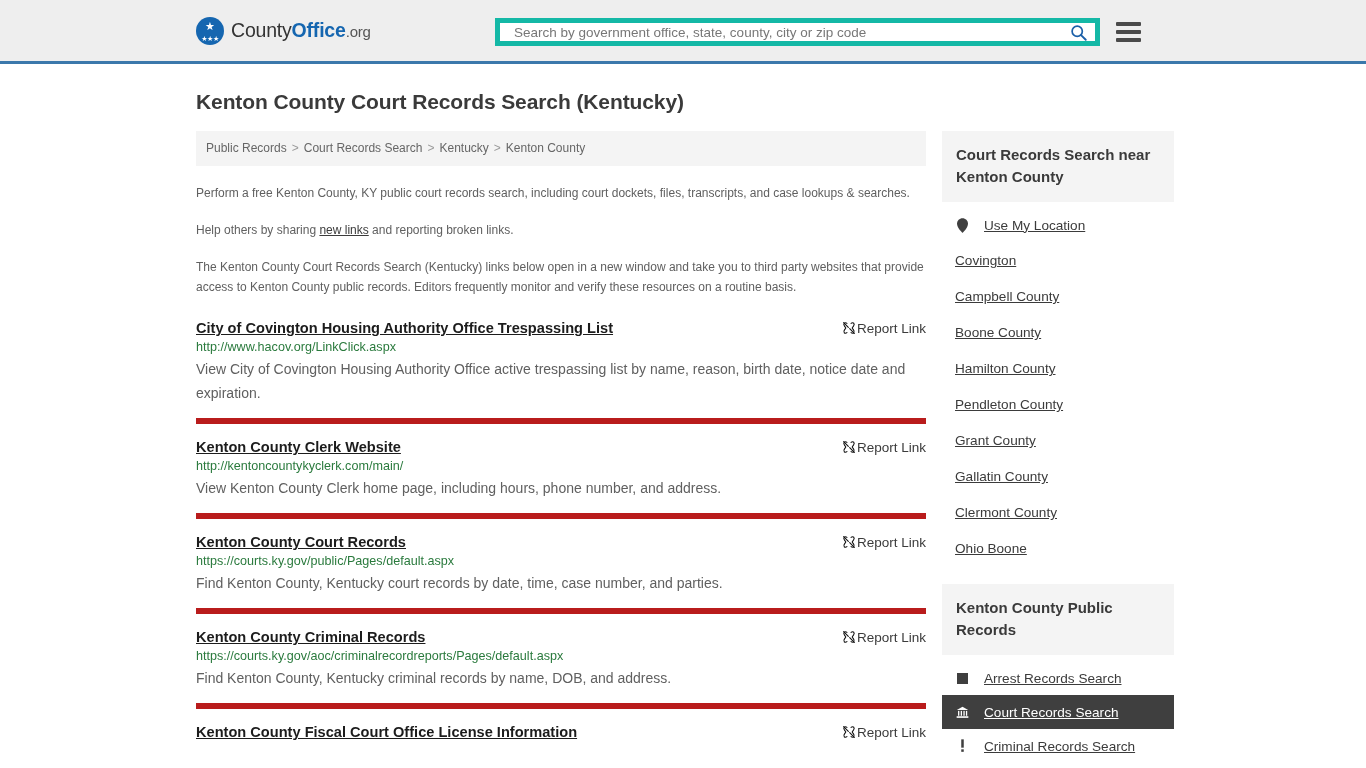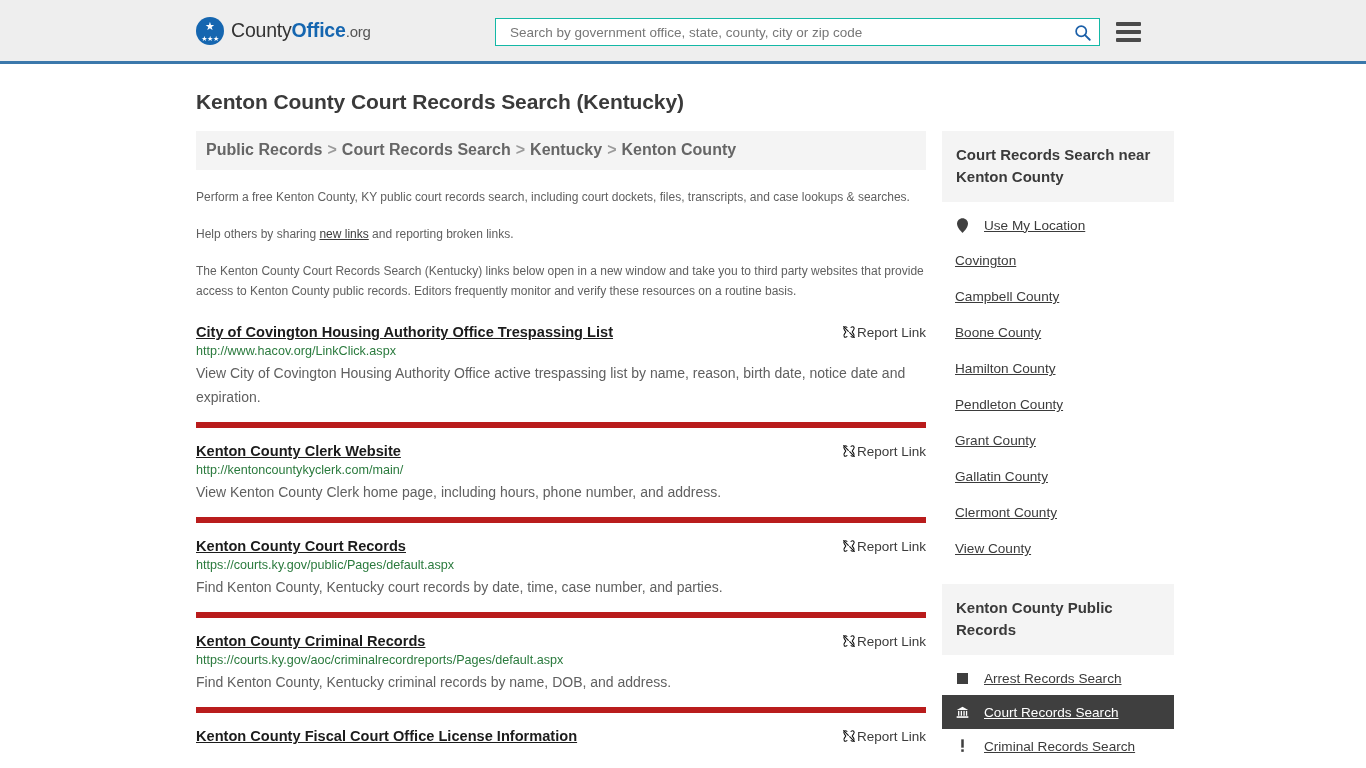--- a/index.html
+++ b/index.html
@@ -66,21 +66,21 @@
     top: 18px;
     width: 646px;
     height: 28px;
     display: flex;
     align-items: center;
   }
   .search-box {
     flex: 1 1 auto;
     height: 28px;
     background: #ffffff;
-    border: 1px solid #14b8a6;
+    border: 5px solid #14b8a6;
     display: flex;
     align-items: center;
     padding: 0 6px 0 12px;
   }
   .search-box input {
     flex: 1 1 auto;
     border: none;
     outline: none;
     font-family: "Liberation Sans", sans-serif;
     font-size: 13.5px;
@@ -129,23 +129,22 @@
     margin-top: 17px;
     align-items: flex-start;
   }
   .main-col { width: 730px; flex: 0 0 730px; }
   .side-col { width: 232px; flex: 0 0 232px; }
 
   
   .breadcrumb {
     background: #f4f4f4;
     padding: 10px 10px 11px 10px;
-    font-size: 16px;
+    font-size: 12px;
     color: #666666;
-    font-weight: bold;
   }
   .breadcrumb a {
     color: #666666;
     text-decoration: none;
   }
   .breadcrumb .sep {
     color: #9b9b9b;
     margin: 0 5px;
   }
 
@@ -416,21 +415,21 @@
           <div class="plain-link">
             <span class="slabel">Grant County</span>
           </div>
           <div class="plain-link">
             <span class="slabel">Gallatin County</span>
           </div>
           <div class="plain-link">
             <span class="slabel">Clermont County</span>
           </div>
           <div class="plain-link">
-            <span class="slabel">View County</span>
+            <span class="slabel">Ohio Boone</span>
           </div>
         </div>
       </div>
 
       <div class="side-panel" style="margin-top:18px;">
         <div class="side-head">Kenton County Public Records</div>
         <div class="side-links">
 
           <div class="side-link">
             <span class="side-ico">

